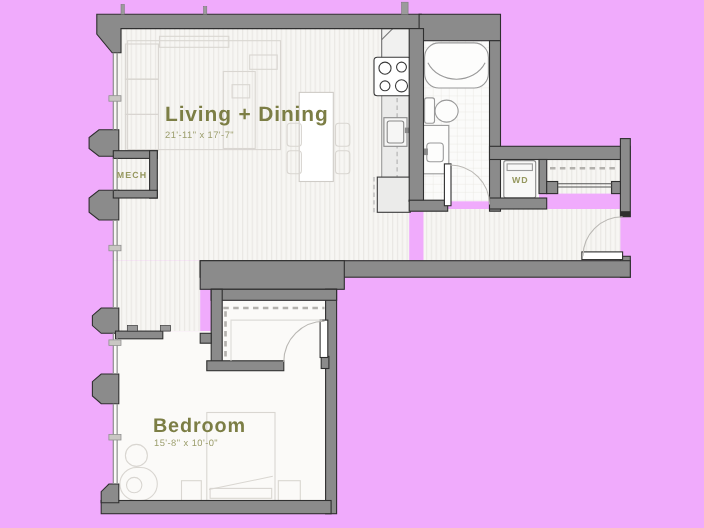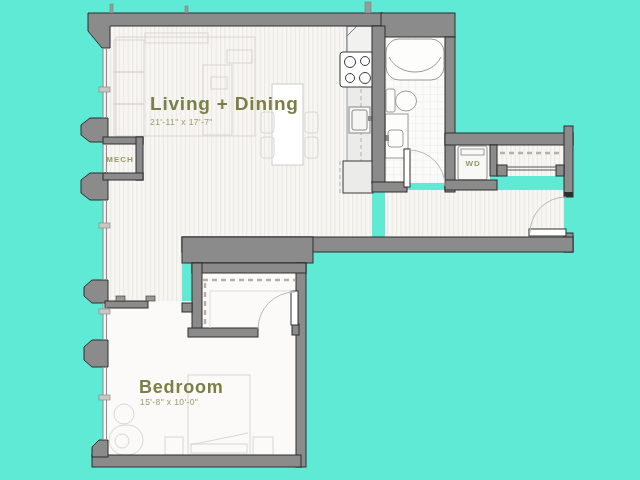--- a/index.html
+++ b/index.html
@@ -1,16 +1,16 @@
 <!DOCTYPE html>
 <html><head>
 <meta charset="utf-8">
 <style>
   html,body{margin:0;padding:0;background:#ffffff;}
-  .stage{position:relative;width:640px;height:480px;background:#5eead4;overflow:hidden;}
+  .stage{position:relative;width:640px;height:480px;background:#f0abfc;overflow:hidden;}
   svg{display:block;}
   text{font-family:"Liberation Sans", sans-serif;}
   .room-label{fill:#7c7e45;font-weight:bold;letter-spacing:.8px;}
   .dim-label{fill:#9b9d6b;letter-spacing:.4px;}
   .tiny-label{fill:#96985f;font-weight:bold;}
   .wall{fill:#8b8b8b;stroke:#2f2f2f;stroke-width:1;}
   .cap{fill:#2f2f2f;}
   .tick{fill:#9b9b9b;stroke:#777;stroke-width:.5;}
   .win{stroke:#8f8f8f;stroke-width:1.1;fill:none;}
   .mullion{fill:#c9c7c3;stroke:#8f8f8f;stroke-width:.7;}

